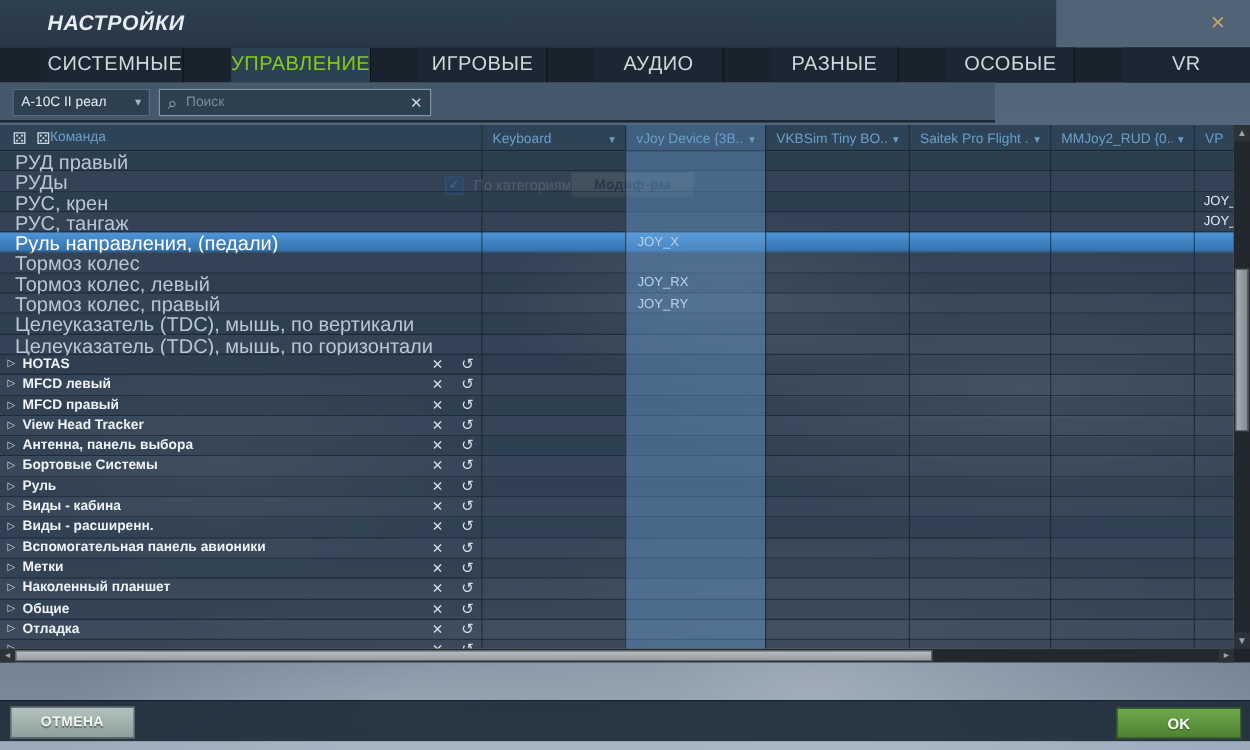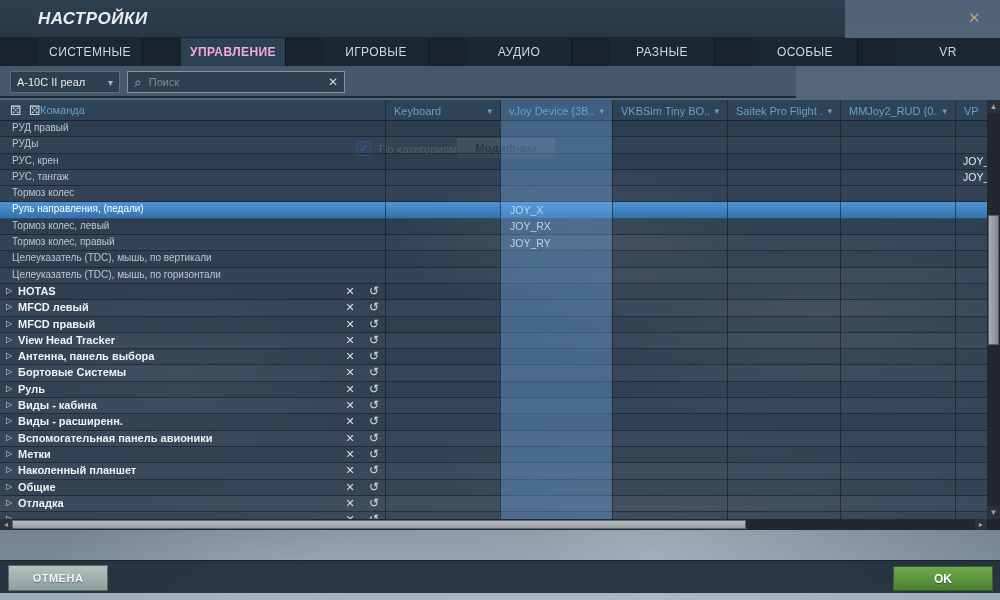--- a/index.html
+++ b/index.html
@@ -12,24 +12,24 @@
       radial-gradient(ellipse 520px 200px at 65% 92%, rgba(228,236,244,.55), rgba(255,255,255,0) 70%),
       radial-gradient(ellipse 360px 140px at 30% 95%, rgba(215,225,235,.45), rgba(255,255,255,0) 70%),
       linear-gradient(180deg,#4f6276 0%,#5a6d81 40%,#66798d 70%,#8b9aab 92%,#9aa9b8 100%);}
   .abs{position:absolute;}
   
   .titlebar{left:0;top:0;width:845px;height:38px;background:linear-gradient(180deg,#2e3f50,#283847);border-bottom:1px solid #1a2733;}
   .title{left:38px;top:9px;font-size:17px;font-weight:bold;font-style:italic;color:#e9eef3;letter-spacing:.5px;}
   .close-x{left:968px;top:9px;font-size:15px;color:#c8a36a;cursor:pointer;}
   
   .tabbar{left:0;top:38px;width:1000px;height:28px;background:#18232e;display:flex;}
-  .tab{flex:1;display:flex;align-items:center;justify-content:center;font-size:12px;color:#cfd8e0;
+  .tab{flex:1;display:flex;align-items:center;justify-content:center;font-size:16px;color:#cfd8e0;
        border-right:1px solid #0d151d;background:#1b2732;letter-spacing:.4px;cursor:pointer;margin-left:38px;}
   .tab:last-child{border-right:none;}
-  .tab.active{background:#2d4154;color:#f9a8d4;font-weight:bold;}
+  .tab.active{background:#2d4154;color:#84cc16;}
   
   .toolbar{left:0;top:66px;width:796px;height:32px;background:#46586c;border-bottom:2px solid #1b2836;}
   .dd{left:10px;top:5px;width:110px;height:22px;background:#2e3f50;border:1px solid #5b6d7f;
       display:flex;align-items:center;padding:0 6px;color:#e6ebf0;font-size:11px;cursor:pointer;}
   .dd .caret{margin-left:auto;color:#aab7c2;font-size:10px;}
   .searchbox{left:127px;top:5px;width:218px;height:22px;background:#2e3f50;border:1px solid #8494a2;
       display:flex;align-items:center;padding:0 6px;}
   .searchbox .mag{color:#93a2b0;font-size:14px;line-height:14px;margin-right:5px;}
   .searchbox input{flex:1;background:transparent;border:none;outline:none;color:#dfe6ec;font-size:11px;min-width:0;}
   .searchbox input::placeholder{color:#7d8c9a;}
@@ -46,21 +46,21 @@
   .colhead{position:absolute;top:0;height:21px;display:flex;align-items:center;padding:0 8px;font-size:11px;color:#66a0cc;border-left:1px solid #202f3d;cursor:pointer;}
   .colhead .lbl{overflow:hidden;white-space:nowrap;flex:1;}
   .colhead .arr{font-size:9px;margin-left:4px;color:#66a0cc;}
   .colhead.hl{background:rgba(110,170,230,.28);}
   
   .tbody{left:0;top:121px;width:987px;height:398px;overflow:hidden;}
   .row{position:relative;width:987px;height:16.3px;background:rgba(37,53,70,.82);
        border-bottom:1px solid rgba(14,24,36,.55);cursor:pointer;}
   .row.alt{background:rgba(42,58,75,.80);}
   .row.selected{background:linear-gradient(180deg,#4e95d6,#3472ad);}
-  .row .rlabel{position:absolute;left:12px;top:1px;font-size:10px;color:#bac7d3;white-space:nowrap;}
+  .row .rlabel{position:absolute;left:12px;top:1px;font-size:16px;color:#bac7d3;white-space:nowrap;}
   .row.selected .rlabel{color:#fff;}
   .row.cat .rlabel{left:18px;color:#eef3f7;font-weight:bold;font-size:11px;}
   .row .twisty{position:absolute;left:6px;top:2px;font-size:8px;color:#d5dde4;}
   .row .clrX{position:absolute;left:342px;width:16px;text-align:center;top:1px;font-size:11px;color:#d7dee4;}
   .row .rst{position:absolute;left:366px;width:16px;text-align:center;top:0px;font-size:12px;color:#d7dee4;}
   .cellv{position:absolute;font-size:10.5px;color:#e3ebf2;top:1.5px;white-space:nowrap;overflow:hidden;}
   .vjoycell{left:510px;width:100px;}
   .vpccell{left:963px;width:24px;}
   .vjoy-overlay{position:absolute;left:500px;top:0;width:112px;height:398px;background:rgba(110,168,226,.38);pointer-events:none;z-index:5;}
   .vline{position:absolute;top:0;width:1px;height:398px;background:rgba(16,27,39,.6);z-index:6;pointer-events:none;}
@@ -155,26 +155,26 @@
         <span class="rlabel">РУДы</span>
       </div>
       <div class="row">
         <span class="rlabel">РУС, крен</span>
         <span class="cellv vpccell">JOY_X</span>
       </div>
       <div class="row alt">
         <span class="rlabel">РУС, тангаж</span>
         <span class="cellv vpccell">JOY_Y</span>
       </div>
-      <div class="row alt">
-        <span class="rlabel">Тормоз колес</span>
-      </div>
       <div class="row selected">
         <span class="rlabel">Руль направления, (педали)</span>
         <span class="cellv vjoycell">JOY_X</span>
+      </div>
+      <div class="row alt">
+        <span class="rlabel">Тормоз колес</span>
       </div>
       <div class="row">
         <span class="rlabel">Тормоз колес, левый</span>
         <span class="cellv vjoycell">JOY_RX</span>
       </div>
       <div class="row alt">
         <span class="rlabel">Тормоз колес, правый</span>
         <span class="cellv vjoycell">JOY_RY</span>
       </div>
       <div class="row">

